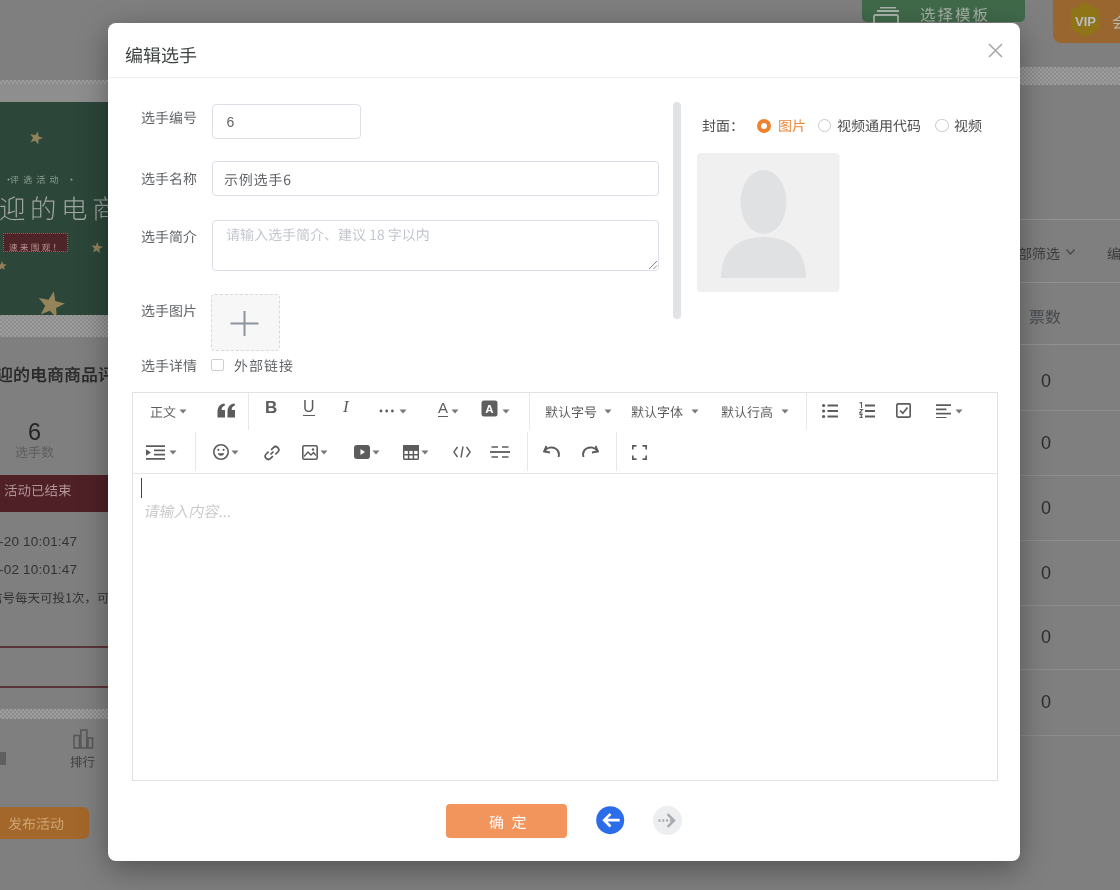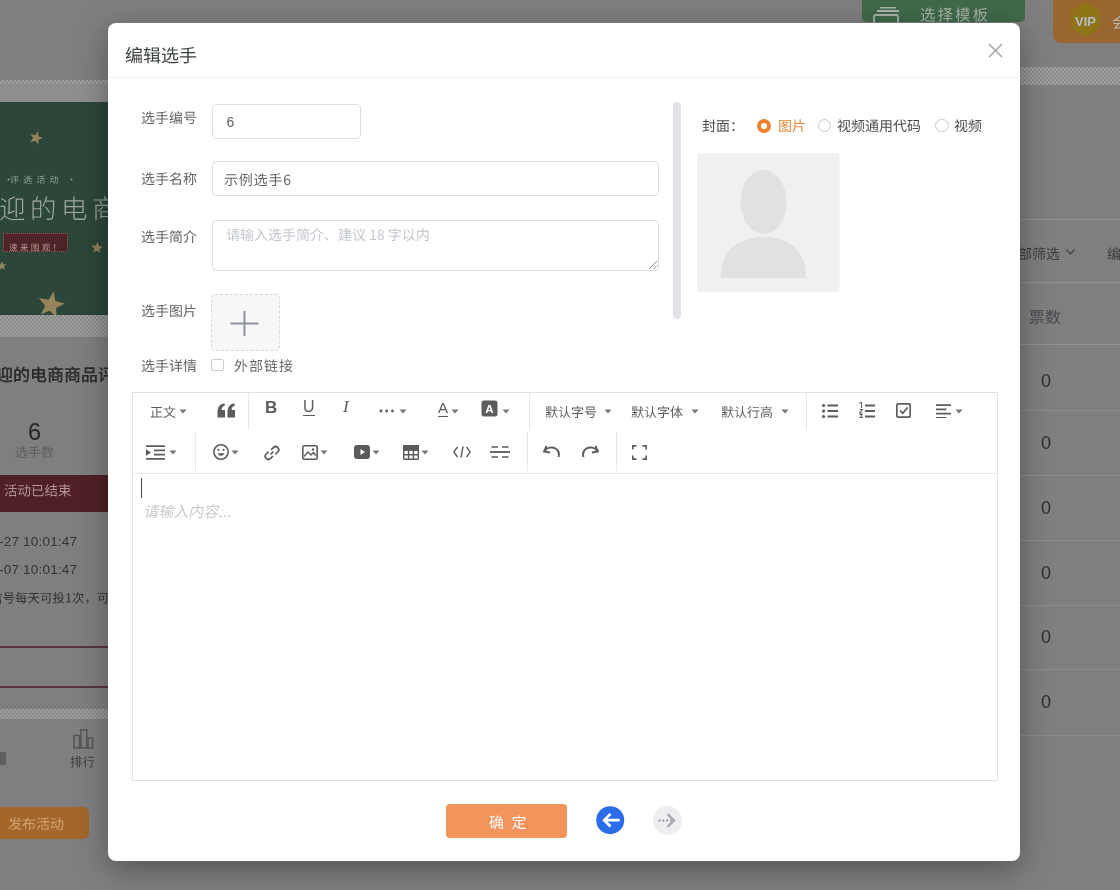--- a/index.html
+++ b/index.html
@@ -38,22 +38,22 @@
         <path d="M4.5 -8.5V-1.5H2.7V-6.9H0.8V-8.5ZM1 -12.4 2.1 -13.5Q2.6 -13.2 3.2 -12.8Q3.8 -12.4 4.3 -12Q4.8 -11.6 5.1 -11.3L3.9 -10.1Q3.6 -10.4 3.1 -10.8Q2.6 -11.2 2.1 -11.7Q1.5 -12.1 1 -12.4ZM3.9 -2.2Q4.3 -2.2 4.7 -1.9Q5.1 -1.6 5.7 -1.2Q6.6 -0.7 7.7 -0.6Q8.8 -0.4 10.2 -0.4Q10.8 -0.4 11.7 -0.5Q12.5 -0.5 13.3 -0.5Q14.2 -0.6 15 -0.7Q15.8 -0.7 16.4 -0.8Q16.3 -0.6 16.2 -0.2Q16.1 0.1 16 0.5Q15.9 0.8 15.9 1.1Q15.5 1.1 14.8 1.1Q14.1 1.2 13.2 1.2Q12.4 1.2 11.6 1.2Q10.8 1.2 10.1 1.2Q8.6 1.2 7.5 1Q6.4 0.9 5.5 0.3Q5 0 4.5 -0.3Q4.1 -0.6 3.8 -0.6Q3.6 -0.6 3.2 -0.3Q2.9 0 2.5 0.5Q2.1 1 1.7 1.5L0.5 -0.1Q1.4 -1 2.3 -1.6Q3.2 -2.2 3.9 -2.2ZM10.4 -13.3H15.1V-11.8H12.1V-1H10.4ZM14.2 -13.3H15.8V-4.6Q15.8 -4 15.7 -3.7Q15.6 -3.3 15.2 -3.1Q14.8 -2.9 14.3 -2.9Q13.7 -2.8 13 -2.8Q12.9 -3.2 12.8 -3.6Q12.6 -4.1 12.5 -4.4Q12.9 -4.4 13.4 -4.4Q13.8 -4.4 13.9 -4.4Q14.2 -4.4 14.2 -4.6ZM9.3 -14.4 10.5 -13Q9.6 -12.5 8.6 -12.1Q7.5 -11.7 6.5 -11.4Q6.5 -11.7 6.3 -12Q6.1 -12.4 6 -12.7Q6.6 -12.9 7.2 -13.2Q7.8 -13.5 8.3 -13.8Q8.9 -14.1 9.3 -14.4ZM5.9 -2.6 5.7 -4.2 6.5 -4.8 10.1 -5.7Q10.1 -5.3 10.1 -4.9Q10.1 -4.4 10.2 -4.1Q8.9 -3.7 8.1 -3.5Q7.3 -3.2 6.9 -3.1Q6.4 -2.9 6.2 -2.8Q6 -2.7 5.9 -2.6ZM5.9 -2.6Q5.8 -2.8 5.6 -3.1Q5.5 -3.3 5.3 -3.5Q5.2 -3.8 5 -3.9Q5.3 -4.1 5.6 -4.5Q6 -4.9 6 -5.5V-12.7H7.7V-4.4Q7.7 -4.4 7.5 -4.3Q7.3 -4.2 7 -4Q6.8 -3.7 6.5 -3.5Q6.2 -3.3 6 -3Q5.9 -2.8 5.9 -2.6Z M19.4 -11.6H24.6V-0.3H19.4V-1.9H22.9V-10H19.4ZM18.3 -11.6H20V1H18.3ZM19.3 -7.1H23.7V-5.5H19.3ZM20.8 -14.4 22.8 -14.1Q22.5 -13.3 22.2 -12.4Q21.9 -11.6 21.6 -11L20.2 -11.3Q20.3 -11.8 20.4 -12.3Q20.5 -12.9 20.6 -13.4Q20.7 -14 20.8 -14.4ZM26.9 -11.8H31.9V-10.1H26.9ZM31.3 -11.8H33Q33 -11.8 33 -11.6Q33 -11.4 33 -11.2Q33 -11 33 -10.9Q32.9 -8 32.8 -6Q32.7 -4 32.6 -2.7Q32.4 -1.4 32.3 -0.7Q32.1 0 31.8 0.4Q31.5 0.8 31.1 1Q30.8 1.2 30.3 1.2Q29.8 1.3 29.1 1.3Q28.4 1.3 27.6 1.3Q27.6 0.9 27.4 0.4Q27.3 -0.1 27 -0.5Q27.8 -0.4 28.5 -0.4Q29.2 -0.4 29.6 -0.4Q29.8 -0.4 30 -0.5Q30.1 -0.5 30.3 -0.7Q30.5 -0.9 30.7 -1.6Q30.8 -2.3 30.9 -3.6Q31 -4.8 31.1 -6.8Q31.2 -8.7 31.3 -11.4ZM27 -14.4 28.8 -14Q28.4 -12.7 28 -11.5Q27.5 -10.3 27 -9.2Q26.5 -8.1 25.9 -7.3Q25.7 -7.4 25.4 -7.6Q25.2 -7.9 24.9 -8Q24.6 -8.2 24.4 -8.4Q24.9 -9.1 25.4 -10.1Q25.9 -11 26.3 -12.2Q26.7 -13.3 27 -14.4ZM26.2 -7 27.6 -7.8Q28.1 -7.2 28.5 -6.5Q29 -5.8 29.5 -5.1Q29.9 -4.5 30.2 -4L28.6 -3Q28.4 -3.5 28 -4.2Q27.6 -4.9 27.1 -5.6Q26.6 -6.4 26.2 -7Z M36.8 -8.3H48V-6.6H36.8ZM41.4 -14.3H43.4V-1.8Q43.4 -1.3 43.4 -1Q43.5 -0.8 43.7 -0.7Q44 -0.6 44.5 -0.6Q44.6 -0.6 44.9 -0.6Q45.2 -0.6 45.6 -0.6Q46 -0.6 46.3 -0.6Q46.7 -0.6 47 -0.6Q47.3 -0.6 47.5 -0.6Q47.9 -0.6 48.2 -0.8Q48.4 -1 48.5 -1.6Q48.6 -2.1 48.7 -3.2Q49 -2.9 49.6 -2.7Q50.1 -2.5 50.5 -2.4Q50.4 -1 50.1 -0.2Q49.8 0.6 49.2 0.9Q48.7 1.3 47.7 1.3Q47.5 1.3 47.2 1.3Q46.8 1.3 46.4 1.3Q46 1.3 45.5 1.3Q45.1 1.3 44.7 1.3Q44.4 1.3 44.3 1.3Q43.2 1.3 42.5 1Q41.9 0.7 41.7 0.1Q41.4 -0.6 41.4 -1.8ZM37.1 -11.9H48.8V-3H37.1V-4.8H47V-10.2H37.1ZM36 -11.9H37.8V-2H36Z M52.8 -9H65.5V-7.5H54.6V1.4H52.8ZM64.6 -9H66.3V-0.3Q66.3 0.3 66.1 0.7Q65.9 1 65.5 1.2Q65 1.3 64.3 1.4Q63.6 1.4 62.6 1.4Q62.5 1.1 62.4 0.7Q62.2 0.3 62.1 0Q62.5 0 63 0.1Q63.4 0.1 63.7 0.1Q64.1 0 64.2 0Q64.4 0 64.5 -0Q64.6 -0.1 64.6 -0.3ZM57.2 -4.7H62.7V-0.6H57.2V-1.9H61.2V-3.5H57.2ZM56.2 -4.7H57.7V0.1H56.2ZM52 -12.7H67.1V-11.2H52ZM55.5 -10.8 57.2 -11.3Q57.4 -10.9 57.7 -10.4Q58 -9.8 58.2 -9.5L56.4 -8.8Q56.3 -9.2 56 -9.8Q55.8 -10.3 55.5 -10.8ZM61.8 -11.2 63.8 -10.8Q63.4 -10.1 62.9 -9.4Q62.5 -8.7 62.1 -8.3L60.6 -8.7Q60.8 -9 61.1 -9.5Q61.3 -9.9 61.5 -10.4Q61.7 -10.8 61.8 -11.2ZM58.3 -14 60.1 -14.5Q60.4 -14 60.6 -13.4Q60.9 -12.8 61.1 -12.3L59.2 -11.8Q59 -12.2 58.8 -12.9Q58.5 -13.5 58.3 -14ZM60.3 -6.6 61.3 -7.6Q61.9 -7.3 62.5 -6.8Q63.1 -6.4 63.7 -5.9Q64.3 -5.5 64.7 -5.2L63.6 -4Q63.2 -4.3 62.6 -4.8Q62.1 -5.2 61.5 -5.7Q60.8 -6.2 60.3 -6.6ZM57.7 -7.4 59 -6.8Q58.5 -6.3 57.9 -5.8Q57.3 -5.2 56.7 -4.8Q56 -4.3 55.4 -3.9Q55.4 -4.1 55.3 -4.3Q55.1 -4.6 55 -4.9Q54.8 -5.2 54.7 -5.4Q55.5 -5.8 56.3 -6.3Q57.2 -6.9 57.7 -7.4Z M69.8 -9H82.5V-7.5H71.6V1.4H69.8ZM81.6 -9H83.3V-0.3Q83.3 0.3 83.1 0.7Q82.9 1 82.5 1.2Q82 1.3 81.3 1.4Q80.6 1.4 79.6 1.4Q79.5 1.1 79.4 0.7Q79.2 0.3 79.1 0Q79.5 0 80 0.1Q80.4 0.1 80.7 0.1Q81.1 0 81.2 0Q81.4 0 81.5 -0Q81.6 -0.1 81.6 -0.3ZM74.2 -4.7H79.7V-0.6H74.2V-1.9H78.2V-3.5H74.2ZM73.2 -4.7H74.7V0.1H73.2ZM69 -12.7H84.1V-11.2H69ZM72.5 -10.8 74.2 -11.3Q74.4 -10.9 74.7 -10.4Q75 -9.8 75.2 -9.5L73.4 -8.8Q73.3 -9.2 73 -9.8Q72.8 -10.3 72.5 -10.8ZM78.8 -11.2 80.8 -10.8Q80.4 -10.1 79.9 -9.4Q79.5 -8.7 79.1 -8.3L77.6 -8.7Q77.8 -9 78.1 -9.5Q78.3 -9.9 78.5 -10.4Q78.7 -10.8 78.8 -11.2ZM75.3 -14 77.1 -14.5Q77.4 -14 77.6 -13.4Q77.9 -12.8 78.1 -12.3L76.2 -11.8Q76 -12.2 75.8 -12.9Q75.5 -13.5 75.3 -14ZM77.3 -6.6 78.3 -7.6Q78.9 -7.3 79.5 -6.8Q80.1 -6.4 80.7 -5.9Q81.3 -5.5 81.7 -5.2L80.6 -4Q80.2 -4.3 79.6 -4.8Q79.1 -5.2 78.5 -5.7Q77.8 -6.2 77.3 -6.6ZM74.7 -7.4 76 -6.8Q75.5 -6.3 74.9 -5.8Q74.3 -5.2 73.7 -4.8Q73 -4.3 72.4 -3.9Q72.4 -4.1 72.3 -4.3Q72.1 -4.6 72 -4.9Q71.8 -5.2 71.7 -5.4Q72.5 -5.8 73.3 -6.3Q74.2 -6.9 74.7 -7.4Z M90.4 -12V-9.4H96.6V-12ZM88.6 -13.7H98.5V-7.7H88.6ZM86.3 -6.1H92.6V1.4H90.8V-4.4H88V1.5H86.3ZM94.2 -6.1H100.8V1.4H99V-4.4H95.9V1.5H94.2ZM87 -1.1H91.6V0.6H87ZM95 -1.1H99.9V0.6H95Z M107.7 -6H118.5V-4.2H107.7ZM108.1 -13.6H117.8V-11.9H108.1ZM112.1 -13.2H114V1.5H112.1ZM116 -11.1 117.8 -10.7Q117.5 -10 117.3 -9.3Q117.1 -8.5 116.9 -7.8Q116.7 -7.2 116.4 -6.6L115 -7Q115.2 -7.6 115.4 -8.3Q115.6 -9 115.7 -9.8Q115.9 -10.5 116 -11.1ZM108.5 -10.7 110 -11.1Q110.3 -10.5 110.5 -9.8Q110.7 -9 110.8 -8.4Q110.9 -7.7 111 -7.1L109.4 -6.7Q109.3 -7.3 109.2 -8Q109.1 -8.7 108.9 -9.4Q108.7 -10.1 108.5 -10.7ZM103.4 -12.9 104.6 -14Q105 -13.6 105.5 -13.2Q106 -12.7 106.5 -12.3Q106.9 -11.8 107.2 -11.4L106 -10.2Q105.7 -10.6 105.3 -11Q104.9 -11.5 104.4 -12Q103.8 -12.5 103.4 -12.9ZM104.7 1.2 104.3 -0.4 104.7 -1 107.8 -3.5Q107.9 -3.1 108.1 -2.7Q108.3 -2.2 108.4 -2Q107.3 -1.1 106.7 -0.5Q106 0.1 105.6 0.4Q105.2 0.7 105 0.9Q104.8 1.1 104.7 1.2ZM102.6 -9.1H105.7V-7.4H102.6ZM104.7 1.2Q104.7 1 104.5 0.7Q104.4 0.4 104.2 0.1Q104.1 -0.1 103.9 -0.3Q104.2 -0.5 104.4 -0.8Q104.7 -1.2 104.7 -1.8V-9.1H106.4V-0.5Q106.4 -0.5 106.2 -0.3Q105.9 -0.1 105.6 0.1Q105.2 0.4 105 0.7Q104.7 1 104.7 1.2Z" fill="#2a2a2a"></path>
       </svg></div>
 <div class="abs" style="left:28px;top:419px;width:20px;height:26px;color:#262626;font-size:23.5px;">6</div>
 <div style="position:absolute;left:14.5px;top:443.5px;"><svg width="39.0" height="16.9" viewBox="0 -13.0 39.0 16.9">
         <path d="M4.2 -6.4H12.4V-5.5H4.2ZM5.7 -9.1H11.8V-8.3H5.7ZM7.8 -10.9H8.8V-6H7.8ZM5.8 -10.5 6.7 -10.3Q6.5 -9.4 6 -8.5Q5.6 -7.6 5.1 -6.9Q5 -7 4.8 -7.1Q4.7 -7.2 4.5 -7.3Q4.4 -7.4 4.2 -7.5Q4.8 -8 5.2 -8.8Q5.6 -9.7 5.8 -10.5ZM8.8 -5.9H9.8V-2.5Q9.8 -2.2 9.9 -2.2Q9.9 -2.1 10.2 -2.1Q10.2 -2.1 10.4 -2.1Q10.5 -2.1 10.7 -2.1Q10.8 -2.1 11 -2.1Q11.1 -2.1 11.2 -2.1Q11.4 -2.1 11.4 -2.2Q11.5 -2.3 11.6 -2.7Q11.6 -3 11.6 -3.7Q11.7 -3.6 11.9 -3.5Q12 -3.4 12.2 -3.4Q12.3 -3.3 12.5 -3.3Q12.4 -2.4 12.3 -2Q12.2 -1.6 12 -1.4Q11.7 -1.2 11.3 -1.2Q11.2 -1.2 11.1 -1.2Q10.9 -1.2 10.7 -1.2Q10.5 -1.2 10.3 -1.2Q10.1 -1.2 10 -1.2Q9.5 -1.2 9.3 -1.3Q9 -1.4 8.9 -1.7Q8.8 -2 8.8 -2.5ZM6.5 -5.9H7.5Q7.4 -5 7.3 -4.3Q7.1 -3.6 6.8 -3Q6.4 -2.4 5.9 -1.9Q5.3 -1.4 4.4 -1.1Q4.4 -1.2 4.3 -1.4Q4.2 -1.5 4 -1.6Q3.9 -1.8 3.8 -1.9Q4.6 -2.2 5.1 -2.5Q5.6 -2.9 5.9 -3.4Q6.2 -4 6.3 -4.6Q6.5 -5.2 6.5 -5.9ZM0.8 -9.9 1.5 -10.5Q1.9 -10.2 2.3 -9.8Q2.7 -9.4 3.1 -9.1Q3.4 -8.7 3.6 -8.4L2.8 -7.8Q2.6 -8.1 2.3 -8.5Q2 -8.9 1.6 -9.2Q1.2 -9.6 0.8 -9.9ZM3.3 -5.9V-0.9H2.3V-5H0.7V-5.9ZM3.2 -1.3Q3.5 -1.3 3.8 -1.1Q4 -0.9 4.5 -0.6Q5.1 -0.2 6 -0.1Q6.8 -0 7.8 -0Q8.6 -0 9.4 -0.1Q10.3 -0.1 11.1 -0.1Q11.9 -0.2 12.6 -0.3Q12.5 -0.1 12.4 0Q12.4 0.2 12.3 0.4Q12.3 0.6 12.3 0.8Q11.9 0.8 11.3 0.8Q10.8 0.8 10.1 0.8Q9.5 0.9 8.9 0.9Q8.3 0.9 7.8 0.9Q6.7 0.9 5.8 0.8Q5 0.6 4.4 0.3Q4 0 3.7 -0.2Q3.4 -0.4 3.2 -0.4Q2.9 -0.4 2.6 -0.2Q2.3 -0 2 0.3Q1.6 0.6 1.2 1L0.6 0.2Q1 -0.2 1.5 -0.6Q2 -0.9 2.4 -1.1Q2.8 -1.3 3.2 -1.3Z M23.4 -10.9 24.1 -10.1Q23.2 -9.8 22.1 -9.6Q21 -9.4 19.7 -9.3Q18.5 -9.2 17.2 -9.1Q15.9 -9 14.7 -8.9Q14.7 -9.1 14.6 -9.4Q14.6 -9.6 14.5 -9.8Q15.7 -9.8 16.9 -9.9Q18.2 -10 19.4 -10.2Q20.6 -10.3 21.6 -10.5Q22.6 -10.7 23.4 -10.9ZM14.5 -7.2H24.6V-6.3H14.5ZM13.6 -4.2H25.4V-3.2H13.6ZM19 -9.5H20V-0.3Q20 0.2 19.9 0.4Q19.7 0.7 19.3 0.8Q19 0.9 18.3 1Q17.6 1 16.6 1Q16.6 0.9 16.5 0.7Q16.4 0.5 16.4 0.3Q16.3 0.1 16.2 0Q16.7 0 17.2 0Q17.7 0 18.1 0Q18.5 0 18.6 0Q18.8 0 18.9 -0Q19 -0.1 19 -0.3Z M26.9 -4.2H31.9V-3.4H26.9ZM26.6 -8.5H32.9V-7.7H26.6ZM31.8 -10.7 32.6 -10.3Q32.3 -9.9 32 -9.4Q31.7 -9 31.4 -8.6L30.8 -8.9Q30.9 -9.2 31.1 -9.5Q31.3 -9.8 31.5 -10.1Q31.6 -10.4 31.8 -10.7ZM29.3 -10.9H30.2V-5.2H29.3ZM27.1 -10.3 27.9 -10.6Q28.1 -10.2 28.4 -9.7Q28.6 -9.3 28.7 -8.9L28 -8.6Q27.9 -8.9 27.6 -9.4Q27.4 -9.9 27.1 -10.3ZM29.4 -8.2 30 -7.8Q29.7 -7.2 29.2 -6.7Q28.7 -6.1 28.2 -5.7Q27.6 -5.2 27 -4.9Q27 -5.1 26.8 -5.3Q26.7 -5.5 26.5 -5.7Q27.1 -5.9 27.6 -6.3Q28.1 -6.7 28.6 -7.2Q29.1 -7.7 29.4 -8.2ZM30.1 -7.9Q30.3 -7.8 30.6 -7.6Q31 -7.4 31.4 -7.1Q31.8 -6.9 32.1 -6.7Q32.4 -6.5 32.5 -6.4L32 -5.7Q31.8 -5.8 31.5 -6.1Q31.2 -6.3 30.9 -6.6Q30.5 -6.9 30.2 -7.1Q29.8 -7.3 29.6 -7.5ZM34 -8.4H38.3V-7.5H34ZM34.2 -10.8 35.1 -10.7Q34.9 -9.4 34.6 -8.3Q34.3 -7.1 33.9 -6.1Q33.5 -5.1 33 -4.4Q32.9 -4.5 32.8 -4.6Q32.7 -4.7 32.5 -4.8Q32.4 -4.9 32.3 -5Q32.8 -5.7 33.1 -6.6Q33.5 -7.5 33.8 -8.6Q34 -9.7 34.2 -10.8ZM36.6 -7.9 37.5 -7.8Q37.2 -5.6 36.6 -3.9Q36 -2.2 35 -1Q34 0.2 32.4 1.1Q32.4 1 32.3 0.8Q32.2 0.7 32.1 0.5Q32 0.4 31.9 0.3Q33.4 -0.4 34.3 -1.6Q35.3 -2.7 35.8 -4.3Q36.3 -5.8 36.6 -7.9ZM34.4 -7.6Q34.7 -5.8 35.2 -4.3Q35.8 -2.8 36.6 -1.6Q37.5 -0.5 38.6 0.2Q38.5 0.3 38.3 0.5Q38.1 0.7 38 0.9Q36.8 0.2 35.9 -1.1Q35 -2.3 34.5 -3.9Q33.9 -5.5 33.6 -7.4ZM27.4 -2 28 -2.6Q28.7 -2.3 29.5 -2Q30.2 -1.6 30.9 -1.2Q31.5 -0.9 32 -0.6L31.4 0.1Q30.9 -0.2 30.3 -0.6Q29.6 -1 28.9 -1.4Q28.1 -1.7 27.4 -2ZM31.6 -4.2H31.7L31.9 -4.2L32.4 -4Q32 -2.6 31.2 -1.6Q30.4 -0.6 29.3 -0Q28.2 0.6 27 0.9Q26.9 0.8 26.8 0.5Q26.7 0.3 26.5 0.2Q27.7 -0.1 28.7 -0.6Q29.7 -1.2 30.5 -2Q31.2 -2.9 31.6 -4.1ZM27.4 -2Q27.7 -2.4 28 -2.9Q28.3 -3.4 28.6 -4Q28.8 -4.5 29 -5L29.9 -4.9Q29.7 -4.3 29.4 -3.8Q29.1 -3.2 28.9 -2.7Q28.6 -2.2 28.3 -1.8Z" fill="#5e5e5e"></path>
       </svg></div>
 <div class="abs" style="left:0;top:475px;width:108px;height:37px;background:#4f2127"></div>
 <div style="position:absolute;left:4px;top:482.0px;"><svg width="67.5" height="17.6" viewBox="0 -13.5 67.5 17.6">
         <path d="M5.3 -4.2H12V1H11.1V-3.2H6.2V1.1H5.3ZM11.5 -11.3 12.3 -10.5Q11.4 -10.2 10.2 -9.9Q9 -9.7 7.7 -9.5Q6.5 -9.3 5.2 -9.2Q5.2 -9.4 5.1 -9.7Q5 -9.9 4.9 -10.1Q5.8 -10.2 6.7 -10.3Q7.7 -10.4 8.6 -10.6Q9.4 -10.7 10.2 -10.9Q11 -11.1 11.5 -11.3ZM8.2 -10.1H9.2V-3.6H8.2ZM4.3 -7.4H12.9V-6.4H4.3ZM5.9 -0.4H11.5V0.5H5.9ZM1.2 -10.5 1.8 -11.2Q2.2 -11 2.7 -10.7Q3.2 -10.5 3.6 -10.2Q4.1 -10 4.3 -9.8L3.8 -8.9Q3.5 -9.2 3 -9.4Q2.6 -9.7 2.1 -10Q1.6 -10.2 1.2 -10.5ZM0.6 -6.7 1.1 -7.5Q1.5 -7.3 2 -7Q2.5 -6.8 2.9 -6.5Q3.3 -6.3 3.6 -6.1L3.1 -5.3Q2.8 -5.5 2.4 -5.7Q1.9 -6 1.5 -6.2Q1 -6.5 0.6 -6.7ZM0.9 0.2Q1.2 -0.3 1.7 -1Q2.1 -1.7 2.6 -2.6Q3.1 -3.4 3.5 -4.1L4.2 -3.5Q3.8 -2.8 3.4 -2Q3 -1.2 2.6 -0.5Q2.1 0.3 1.7 0.9Z M20.4 -8.2H25.8V-7.3H20.4ZM25.3 -8.2H26.3Q26.3 -8.2 26.3 -8.1Q26.3 -8 26.3 -7.9Q26.3 -7.8 26.3 -7.7Q26.2 -5.6 26.1 -4.2Q26 -2.7 26 -1.8Q25.9 -0.9 25.7 -0.4Q25.6 0.1 25.4 0.4Q25.2 0.6 25 0.7Q24.8 0.8 24.5 0.9Q24.1 0.9 23.6 0.9Q23.1 0.9 22.6 0.9Q22.6 0.6 22.5 0.4Q22.4 0.1 22.3 -0.1Q22.8 -0.1 23.3 -0.1Q23.8 -0.1 24 -0.1Q24.2 -0.1 24.3 -0.1Q24.5 -0.1 24.6 -0.3Q24.7 -0.4 24.8 -0.9Q24.9 -1.4 25 -2.3Q25.1 -3.2 25.1 -4.6Q25.2 -6 25.3 -8ZM22.3 -11.1H23.3Q23.3 -9.7 23.3 -8.3Q23.2 -6.9 23.1 -5.5Q22.9 -4.2 22.7 -3Q22.4 -1.8 21.8 -0.7Q21.3 0.3 20.5 1.1Q20.4 0.9 20.3 0.8Q20.1 0.7 20 0.5Q19.8 0.4 19.7 0.3Q20.5 -0.4 21 -1.3Q21.5 -2.3 21.7 -3.4Q22 -4.6 22.1 -5.9Q22.2 -7.1 22.3 -8.5Q22.3 -9.8 22.3 -11.1ZM14.7 -10.2H19.9V-9.3H14.7ZM14.2 -7H20.2V-6.1H14.2ZM18.2 -4.7 19 -4.9Q19.3 -4.3 19.6 -3.6Q19.8 -2.9 20.1 -2.3Q20.3 -1.6 20.4 -1.2L19.5 -0.9Q19.4 -1.3 19.2 -2Q19 -2.7 18.7 -3.4Q18.5 -4.1 18.2 -4.7ZM14.7 -0.6 14.6 -1.4 15.1 -1.8 19.6 -2.7Q19.6 -2.5 19.6 -2.3Q19.7 -2 19.7 -1.9Q18.5 -1.6 17.6 -1.4Q16.8 -1.2 16.2 -1.1Q15.7 -0.9 15.4 -0.9Q15.1 -0.8 15 -0.7Q14.8 -0.6 14.7 -0.6ZM14.7 -0.6Q14.7 -0.7 14.6 -0.9Q14.6 -1 14.5 -1.2Q14.4 -1.4 14.4 -1.5Q14.5 -1.6 14.7 -1.8Q14.8 -2.1 15 -2.5Q15.1 -2.7 15.2 -3.1Q15.4 -3.5 15.6 -4.1Q15.8 -4.7 15.9 -5.3Q16.1 -6 16.2 -6.7L17.2 -6.4Q17 -5.4 16.7 -4.5Q16.4 -3.6 16.1 -2.7Q15.8 -1.9 15.4 -1.2V-1.1Q15.4 -1.1 15.3 -1.1Q15.2 -1 15.1 -0.9Q14.9 -0.9 14.8 -0.8Q14.7 -0.7 14.7 -0.6Z M29 -8.2H30V-1.4Q30 -0.9 30.1 -0.7Q30.3 -0.5 30.7 -0.4Q31.1 -0.3 31.8 -0.3Q32 -0.3 32.5 -0.3Q33 -0.3 33.6 -0.3Q34.3 -0.3 34.9 -0.3Q35.6 -0.3 36.1 -0.3Q36.7 -0.3 36.9 -0.3Q37.5 -0.3 37.8 -0.4Q38.2 -0.5 38.4 -0.8Q38.6 -1.1 38.7 -1.6Q38.8 -2.1 38.8 -2.9Q39 -2.9 39.1 -2.8Q39.3 -2.7 39.5 -2.6Q39.7 -2.6 39.9 -2.5Q39.8 -1.6 39.6 -1Q39.4 -0.3 39.1 0Q38.8 0.4 38.3 0.5Q37.8 0.7 36.9 0.7Q36.8 0.7 36.4 0.7Q36 0.7 35.5 0.7Q35 0.7 34.4 0.7Q33.8 0.7 33.3 0.7Q32.7 0.7 32.4 0.7Q32 0.7 31.8 0.7Q30.8 0.7 30.1 0.5Q29.5 0.4 29.2 -0.1Q29 -0.5 29 -1.4ZM29.5 -5.9H37.5V-4.9H29.5ZM28.3 -10.5H38.1V-4.3H37.1V-9.5H28.3Z M41.4 -2.5Q41.3 -2.6 41.3 -2.8Q41.2 -3 41.1 -3.1Q41.1 -3.3 41 -3.5Q41.2 -3.5 41.5 -3.8Q41.8 -4 42.1 -4.3Q42.3 -4.5 42.6 -4.9Q42.9 -5.4 43.4 -5.9Q43.8 -6.5 44.2 -7.2Q44.7 -7.8 45 -8.5L45.9 -7.9Q45.1 -6.6 44.1 -5.3Q43.1 -4 42.1 -3V-3Q42.1 -3 42 -3Q41.9 -2.9 41.7 -2.8Q41.6 -2.7 41.5 -2.7Q41.4 -2.6 41.4 -2.5ZM41.4 -2.5 41.3 -3.3 41.8 -3.7 45.9 -4.3Q45.9 -4.1 45.9 -3.9Q45.9 -3.6 45.9 -3.5Q44.5 -3.2 43.7 -3Q42.8 -2.9 42.3 -2.8Q41.9 -2.7 41.7 -2.6Q41.5 -2.5 41.4 -2.5ZM41.3 -5.8Q41.2 -5.9 41.2 -6.1Q41.1 -6.2 41 -6.4Q41 -6.6 40.9 -6.8Q41.1 -6.8 41.3 -7Q41.5 -7.3 41.7 -7.6Q41.8 -7.7 42 -8.1Q42.2 -8.5 42.5 -9Q42.8 -9.5 43 -10.1Q43.3 -10.7 43.5 -11.3L44.5 -10.8Q44.2 -10 43.8 -9.2Q43.3 -8.4 42.9 -7.7Q42.4 -6.9 41.9 -6.3V-6.3Q41.9 -6.3 41.8 -6.3Q41.7 -6.2 41.6 -6.1Q41.5 -6 41.4 -5.9Q41.3 -5.8 41.3 -5.8ZM41.3 -5.8 41.2 -6.5 41.8 -6.8 44.6 -7.1Q44.6 -6.9 44.5 -6.7Q44.5 -6.4 44.5 -6.2Q43.5 -6.1 42.9 -6.1Q42.3 -6 42 -5.9Q41.7 -5.9 41.5 -5.8Q41.3 -5.8 41.3 -5.8ZM41 -0.7Q41.6 -0.8 42.4 -1Q43.2 -1.1 44.1 -1.3Q45 -1.5 45.9 -1.7L46 -0.7Q44.7 -0.4 43.4 -0.2Q42.2 0.1 41.2 0.3ZM46 -9.5H53.2V-8.6H46ZM46.3 -6.5H53V-5.5H46.3ZM47.2 -0.4H52.1V0.5H47.2ZM49.1 -11.4H50.2V-6H49.1ZM46.7 -4.1H52.7V1H51.6V-3.2H47.7V1.1H46.7Z M55 -9.9H66.5V-9H55ZM60.2 -11.3H61.3V1.1H60.2ZM60.1 -4.1 61 -3.7Q60.5 -3 59.8 -2.4Q59.2 -1.7 58.4 -1.2Q57.6 -0.6 56.8 -0.1Q56 0.3 55.2 0.6Q55.2 0.5 55 0.3Q54.9 0.2 54.8 0Q54.7 -0.1 54.5 -0.2Q55.3 -0.5 56.1 -0.9Q56.9 -1.3 57.7 -1.8Q58.4 -2.4 59 -2.9Q59.7 -3.5 60.1 -4.1ZM61.4 -4.1Q62 -3.3 62.9 -2.5Q63.8 -1.8 64.9 -1.2Q66 -0.6 67 -0.2Q66.9 -0.1 66.8 0Q66.7 0.2 66.5 0.3Q66.4 0.5 66.3 0.6Q65.2 0.2 64.2 -0.4Q63.1 -1.1 62.2 -2Q61.2 -2.8 60.6 -3.7ZM56.9 -6.6V-4.5H64.6V-6.6ZM56 -7.5H65.6V-3.6H56Z" fill="#b29598"></path>
       </svg></div>
-<div class="abs" style="left:-1px;top:533.5px;font-size:13.5px;color:#333;letter-spacing:.2px">-27 10:01:47</div>
-<div class="abs" style="left:-1px;top:561.5px;font-size:13.5px;color:#333;letter-spacing:.2px">-07 10:01:47</div>
+<div class="abs" style="left:-1px;top:533.5px;font-size:13.5px;color:#333;letter-spacing:.2px">-20 10:01:47</div>
+<div class="abs" style="left:-1px;top:561.5px;font-size:13.5px;color:#333;letter-spacing:.2px">-02 10:01:47</div>
 <div style="position:absolute;left:-10.5px;top:590.0px;"><svg width="119.4" height="16.2" viewBox="0 -12.5 119.4 16.2">
         <path d="M4.8 -6.6H10.9V-5.9H4.8ZM4.8 -4.9H10.9V-4.1H4.8ZM5.2 -0.3H10.5V0.5H5.2ZM3.9 -8.4H11.8V-7.6H3.9ZM4.6 -3H11V1H10.1V-2.3H5.4V1H4.6ZM6.8 -10.2 7.6 -10.5Q7.8 -10.1 8.1 -9.7Q8.4 -9.2 8.5 -8.9L7.6 -8.5Q7.5 -8.8 7.3 -9.3Q7 -9.8 6.8 -10.2ZM3.2 -10.5 4 -10.2Q3.7 -9.2 3.2 -8.1Q2.7 -7.1 2.1 -6.2Q1.5 -5.3 0.9 -4.6Q0.9 -4.7 0.8 -4.9Q0.7 -5 0.6 -5.2Q0.5 -5.4 0.4 -5.5Q1 -6.1 1.5 -6.9Q2 -7.7 2.4 -8.6Q2.9 -9.5 3.2 -10.5ZM2.1 -7.2 3 -8.1 3 -8V1H2.1Z M15.7 -9.2V-7.5H21.7V-9.2ZM14.8 -10H22.7V-6.6H14.8ZM13.3 -5.5H24.2V-4.6H13.3ZM15.6 -3.2H22V-2.4H15.6ZM21.7 -3.2H22.7Q22.7 -3.2 22.7 -3.2Q22.7 -3.1 22.7 -3Q22.7 -2.9 22.6 -2.8Q22.5 -1.8 22.3 -1.1Q22.2 -0.4 22 0Q21.8 0.4 21.6 0.6Q21.4 0.8 21.1 0.9Q20.9 1 20.5 1Q20.2 1 19.6 1Q19 1 18.4 0.9Q18.4 0.7 18.3 0.5Q18.2 0.2 18 0Q18.7 0.1 19.3 0.1Q19.9 0.1 20.2 0.1Q20.4 0.1 20.5 0.1Q20.7 0.1 20.8 0Q21 -0.1 21.1 -0.5Q21.3 -0.9 21.4 -1.5Q21.6 -2.1 21.7 -3.1ZM16 -5.1 17 -5Q16.9 -4.6 16.7 -4.1Q16.6 -3.6 16.4 -3.2Q16.3 -2.7 16.1 -2.4H15Q15.2 -2.8 15.4 -3.2Q15.6 -3.7 15.7 -4.2Q15.9 -4.7 16 -5.1Z M28.2 -7.1H34.8V-6.3H28.2ZM27.3 -1.5H36.6V-0.6H27.3ZM27.9 -9.2H36.6V-8.4H27.9ZM34.4 -7.1H35.3Q35.3 -7.1 35.3 -7Q35.3 -6.9 35.3 -6.8Q35.3 -6.7 35.3 -6.7Q35.2 -4.8 35.2 -3.5Q35.1 -2.2 35 -1.4Q35 -0.6 34.8 -0.1Q34.7 0.3 34.6 0.5Q34.4 0.8 34.2 0.9Q34 1 33.7 1Q33.4 1 33 1Q32.5 1 32.1 1Q32.1 0.8 32 0.6Q31.9 0.4 31.8 0.2Q32.3 0.3 32.7 0.3Q33.1 0.3 33.3 0.3Q33.5 0.3 33.6 0.2Q33.7 0.2 33.8 0.1Q33.9 -0.1 34 -0.5Q34.1 -0.9 34.1 -1.7Q34.2 -2.6 34.3 -3.8Q34.3 -5.1 34.4 -6.9ZM27.8 -7.1H28.7Q28.6 -6.3 28.5 -5.5Q28.4 -4.6 28.3 -3.7Q28.2 -2.8 28 -2Q27.9 -1.2 27.8 -0.6H26.8Q27 -1.3 27.1 -2.1Q27.2 -2.9 27.4 -3.7Q27.5 -4.6 27.6 -5.5Q27.7 -6.4 27.8 -7.1ZM28.4 -10.6 29.3 -10.3Q28.9 -9.5 28.5 -8.6Q28 -7.8 27.4 -7.1Q26.9 -6.4 26.3 -5.8Q26.2 -5.9 26.1 -6Q25.9 -6.1 25.8 -6.2Q25.6 -6.3 25.5 -6.4Q26.1 -6.9 26.6 -7.6Q27.2 -8.2 27.6 -9Q28.1 -9.8 28.4 -10.6ZM29.9 -5.7 30.4 -6.3Q30.8 -6.1 31.3 -5.8Q31.7 -5.6 32.1 -5.4Q32.5 -5.1 32.7 -4.9L32.1 -4.3Q31.9 -4.5 31.5 -4.8Q31.2 -5 30.7 -5.3Q30.3 -5.5 29.9 -5.7ZM29.6 -3 30.1 -3.5Q30.5 -3.3 31 -3Q31.4 -2.8 31.8 -2.5Q32.2 -2.2 32.5 -2L31.9 -1.4Q31.7 -1.6 31.3 -1.9Q30.9 -2.2 30.5 -2.5Q30 -2.8 29.6 -3ZM25.5 -4.3H27.9V-4.3H34.8V-4.3H37V-3.5H34.8V-3.5H27.9V-3.5H25.5Z M44.3 -5.2Q44.9 -3.3 46.2 -1.9Q47.5 -0.5 49.6 0.1Q49.5 0.2 49.3 0.4Q49.2 0.5 49.1 0.7Q49 0.8 48.9 1Q47.5 0.5 46.5 -0.3Q45.4 -1.2 44.6 -2.3Q43.9 -3.5 43.4 -5ZM38.8 -9.5H48.7V-8.6H38.8ZM38.3 -5.7H49.2V-4.7H38.3ZM43.2 -9.2H44.2V-7.1Q44.2 -6.3 44.1 -5.5Q44 -4.6 43.7 -3.7Q43.4 -2.9 42.8 -2Q42.1 -1.2 41.1 -0.4Q40.1 0.4 38.6 1Q38.6 0.9 38.5 0.7Q38.4 0.6 38.2 0.4Q38.1 0.3 38 0.2Q39.4 -0.4 40.4 -1.1Q41.3 -1.8 41.9 -2.6Q42.4 -3.3 42.7 -4.1Q43 -4.9 43.1 -5.7Q43.2 -6.4 43.2 -7.1Z M59.3 -9.3H60.3V-0.3Q60.3 0.2 60.2 0.4Q60 0.7 59.7 0.8Q59.3 0.9 58.6 1Q58 1 57 1Q57 0.8 56.9 0.7Q56.9 0.5 56.8 0.3Q56.7 0.1 56.6 -0Q57.2 -0 57.6 -0Q58.1 0 58.5 -0Q58.8 -0 59 -0Q59.2 -0 59.3 -0.1Q59.3 -0.2 59.3 -0.4ZM52 -6.8H52.9V-1.2H52ZM52.4 -6.8H57.1V-2.2H52.4V-3.1H56.2V-5.9H52.4ZM50.7 -9.6H61.8V-8.7H50.7Z M62.9 -3.9Q63.7 -4.1 64.7 -4.4Q65.8 -4.7 66.9 -5L67 -4.1Q66 -3.8 65 -3.5Q64 -3.2 63.2 -3ZM63.1 -8H67.3V-7.1H63.1ZM64.8 -10.5H65.7V-0.2Q65.7 0.2 65.6 0.4Q65.5 0.6 65.2 0.7Q65 0.8 64.6 0.9Q64.2 0.9 63.5 0.9Q63.5 0.7 63.4 0.5Q63.3 0.2 63.3 0Q63.7 0 64.1 0Q64.4 0 64.5 0Q64.7 0 64.7 -0Q64.8 -0.1 64.8 -0.2ZM68.7 -10H71.9V-9.2H68.7ZM67.2 -5H73V-4.1H67.2ZM72.6 -5H72.8L73 -5L73.6 -4.7Q73.2 -3.5 72.5 -2.6Q71.8 -1.6 70.9 -0.9Q70 -0.2 68.9 0.3Q67.8 0.7 66.7 1Q66.6 0.9 66.6 0.7Q66.5 0.6 66.4 0.4Q66.3 0.3 66.2 0.2Q67.3 -0.1 68.3 -0.5Q69.3 -0.9 70.1 -1.5Q71 -2.1 71.6 -3Q72.3 -3.8 72.6 -4.8ZM68.4 -4.3Q68.9 -3.2 69.7 -2.3Q70.6 -1.4 71.8 -0.8Q73 -0.1 74.5 0.2Q74.4 0.3 74.3 0.4Q74.2 0.6 74.1 0.7Q74 0.9 73.9 1Q71.6 0.5 70 -0.8Q68.4 -2.1 67.5 -4ZM68.4 -10H69.3V-8.6Q69.3 -8.1 69.2 -7.5Q69 -6.9 68.6 -6.3Q68.2 -5.7 67.4 -5.3Q67.4 -5.4 67.2 -5.5Q67.1 -5.6 67 -5.8Q66.9 -5.9 66.8 -6Q67.5 -6.4 67.8 -6.8Q68.2 -7.3 68.3 -7.7Q68.4 -8.2 68.4 -8.7ZM71.5 -10H72.4V-7.2Q72.4 -6.9 72.4 -6.8Q72.5 -6.7 72.6 -6.7Q72.7 -6.7 72.9 -6.7Q73.1 -6.7 73.3 -6.7Q73.5 -6.7 73.6 -6.7Q73.7 -6.7 73.9 -6.7Q74.1 -6.7 74.2 -6.7Q74.2 -6.6 74.2 -6.3Q74.3 -6.1 74.3 -5.9Q74.2 -5.9 74 -5.9Q73.8 -5.9 73.6 -5.9Q73.5 -5.9 73.3 -5.9Q73.1 -5.9 72.9 -5.9Q72.6 -5.9 72.6 -5.9Q72.1 -5.9 71.9 -6Q71.7 -6.1 71.6 -6.4Q71.5 -6.7 71.5 -7.2Z M76.1 0V-1H78.1V-7.8H76.5V-8.5Q77.1 -8.6 77.6 -8.8Q78 -8.9 78.4 -9.2H79.3V-1H81.1V0Z M87.6 -10.5 88.6 -10.3Q88.4 -9.3 88.1 -8.2Q87.7 -7.2 87.3 -6.3Q86.9 -5.5 86.5 -4.8Q86.4 -4.9 86.2 -5Q86 -5.1 85.8 -5.2Q85.7 -5.3 85.5 -5.3Q86 -5.9 86.4 -6.8Q86.8 -7.6 87.1 -8.5Q87.4 -9.5 87.6 -10.5ZM87.5 -8.4H92.9V-7.4H87.1ZM92.6 -8.4H92.7L92.9 -8.4L93.6 -8.1Q93.4 -7.4 93.2 -6.8Q93 -6.2 92.7 -5.6Q92.5 -5.1 92.3 -4.6Q92.2 -4.7 92 -4.8Q91.9 -4.8 91.7 -4.9Q91.6 -5 91.5 -5Q91.7 -5.4 91.9 -6Q92.1 -6.5 92.3 -7.1Q92.5 -7.6 92.6 -8.1ZM82.7 -9 83.2 -9.6Q83.6 -9.4 84.1 -9.1Q84.6 -8.8 85 -8.5Q85.4 -8.2 85.7 -8L85.1 -7.2Q84.8 -7.5 84.4 -7.8Q84 -8.1 83.5 -8.4Q83.1 -8.7 82.7 -9ZM82.5 -0.9Q82.8 -1.4 83.3 -2Q83.7 -2.6 84.2 -3.3Q84.7 -4.1 85.1 -4.7L85.8 -4.1Q85.4 -3.5 85 -2.8Q84.6 -2.1 84.1 -1.5Q83.7 -0.8 83.3 -0.3ZM89.9 -5.6Q90.2 -4.2 90.7 -3.1Q91.2 -2 92 -1.1Q92.8 -0.3 94 0.1Q93.9 0.2 93.7 0.3Q93.6 0.5 93.5 0.6Q93.4 0.8 93.3 0.9Q92.1 0.4 91.3 -0.5Q90.5 -1.4 89.9 -2.7Q89.4 -3.9 89.1 -5.5ZM89.1 -6.8H90V-6Q90 -5.4 90 -4.7Q89.9 -4 89.7 -3.3Q89.4 -2.5 88.9 -1.7Q88.5 -1 87.7 -0.3Q86.9 0.4 85.7 1.1Q85.6 0.9 85.5 0.8Q85.3 0.7 85.2 0.5Q85.1 0.4 84.9 0.3Q86.1 -0.2 86.8 -0.9Q87.6 -1.5 88 -2.2Q88.5 -2.9 88.7 -3.6Q88.9 -4.3 89 -4.9Q89.1 -5.5 89.1 -6.1Z M96.4 1.3 96.1 0.7Q96.9 0.4 97.3 -0.1Q97.7 -0.6 97.7 -1.3L97.5 -2.4L98.1 -1.4Q98 -1.3 97.8 -1.2Q97.7 -1.1 97.5 -1.1Q97.1 -1.1 96.8 -1.4Q96.5 -1.6 96.5 -2Q96.5 -2.5 96.8 -2.7Q97.1 -2.9 97.5 -2.9Q98 -2.9 98.3 -2.5Q98.6 -2.2 98.6 -1.5Q98.6 -0.5 98 0.3Q97.4 1 96.4 1.3Z M116.3 -9.3H117.2V-0.3Q117.2 0.2 117.1 0.4Q117 0.7 116.6 0.8Q116.2 0.9 115.6 1Q114.9 1 114 1Q114 0.8 113.9 0.7Q113.8 0.5 113.7 0.3Q113.7 0.1 113.6 -0Q114.1 -0 114.6 -0Q115 0 115.4 -0Q115.8 -0 115.9 -0Q116.1 -0 116.2 -0.1Q116.3 -0.2 116.3 -0.4ZM108.9 -6.8H109.8V-1.2H108.9ZM109.3 -6.8H114V-2.2H109.3V-3.1H113.1V-5.9H109.3ZM107.6 -9.6H118.8V-8.7H107.6Z" fill="#333333"></path>
       </svg></div>
 <div class="abs" style="left:0;top:646px;width:108px;height:2px;background:#5a343a"></div>
 <div class="abs" style="left:0;top:686px;width:108px;height:2px;background:#5a343a"></div>
 <div class="abs" style="left:0;top:709px;width:108px;height:10px;background:repeating-conic-gradient(#9e9e9e 0% 25%,#8b8b8b 0% 50%) 0 0/4px 4px"></div>
 <svg class="abs" style="left:72.5px;top:728.5px" width="21" height="20" fill="none" stroke="#565656" stroke-width="1.5">
 <rect x="1" y="6.5" width="5.5" height="12.5"></rect>
       <rect x="7.8" y="1" width="6" height="18"></rect>
       <rect x="15" y="9" width="4.5" height="10"></rect>

